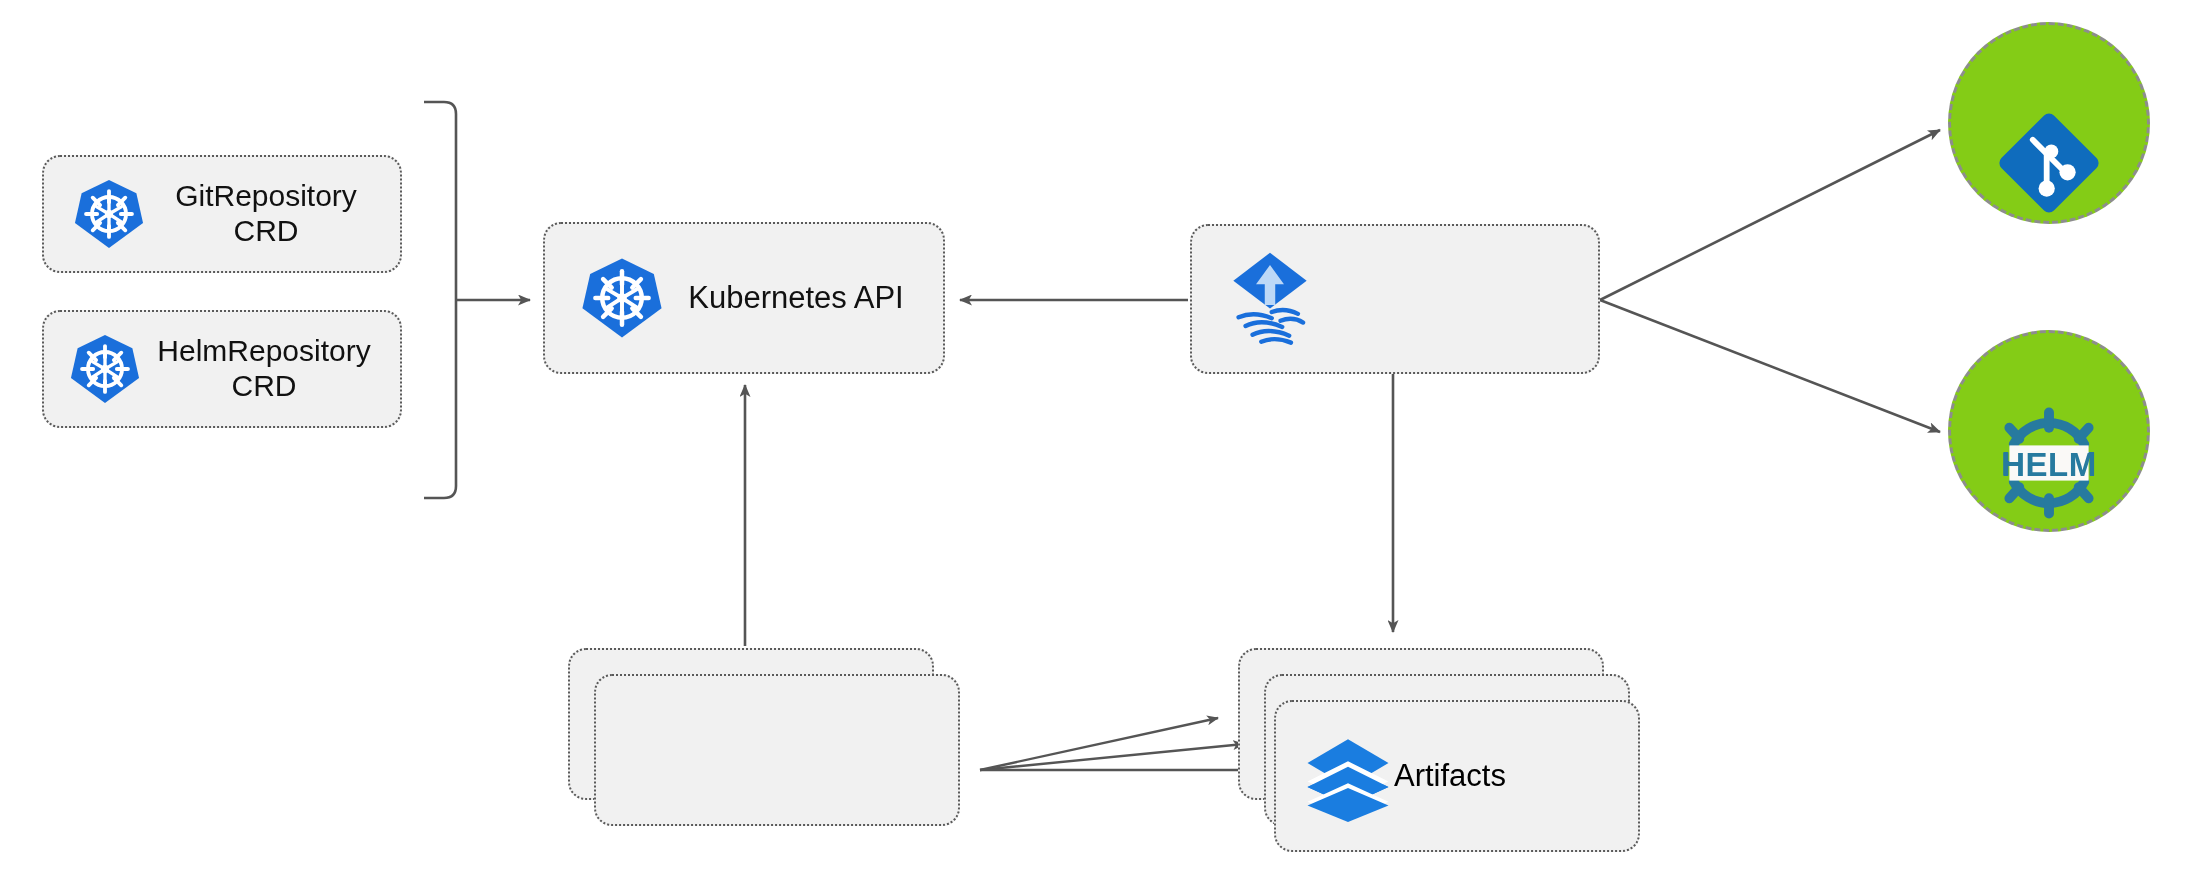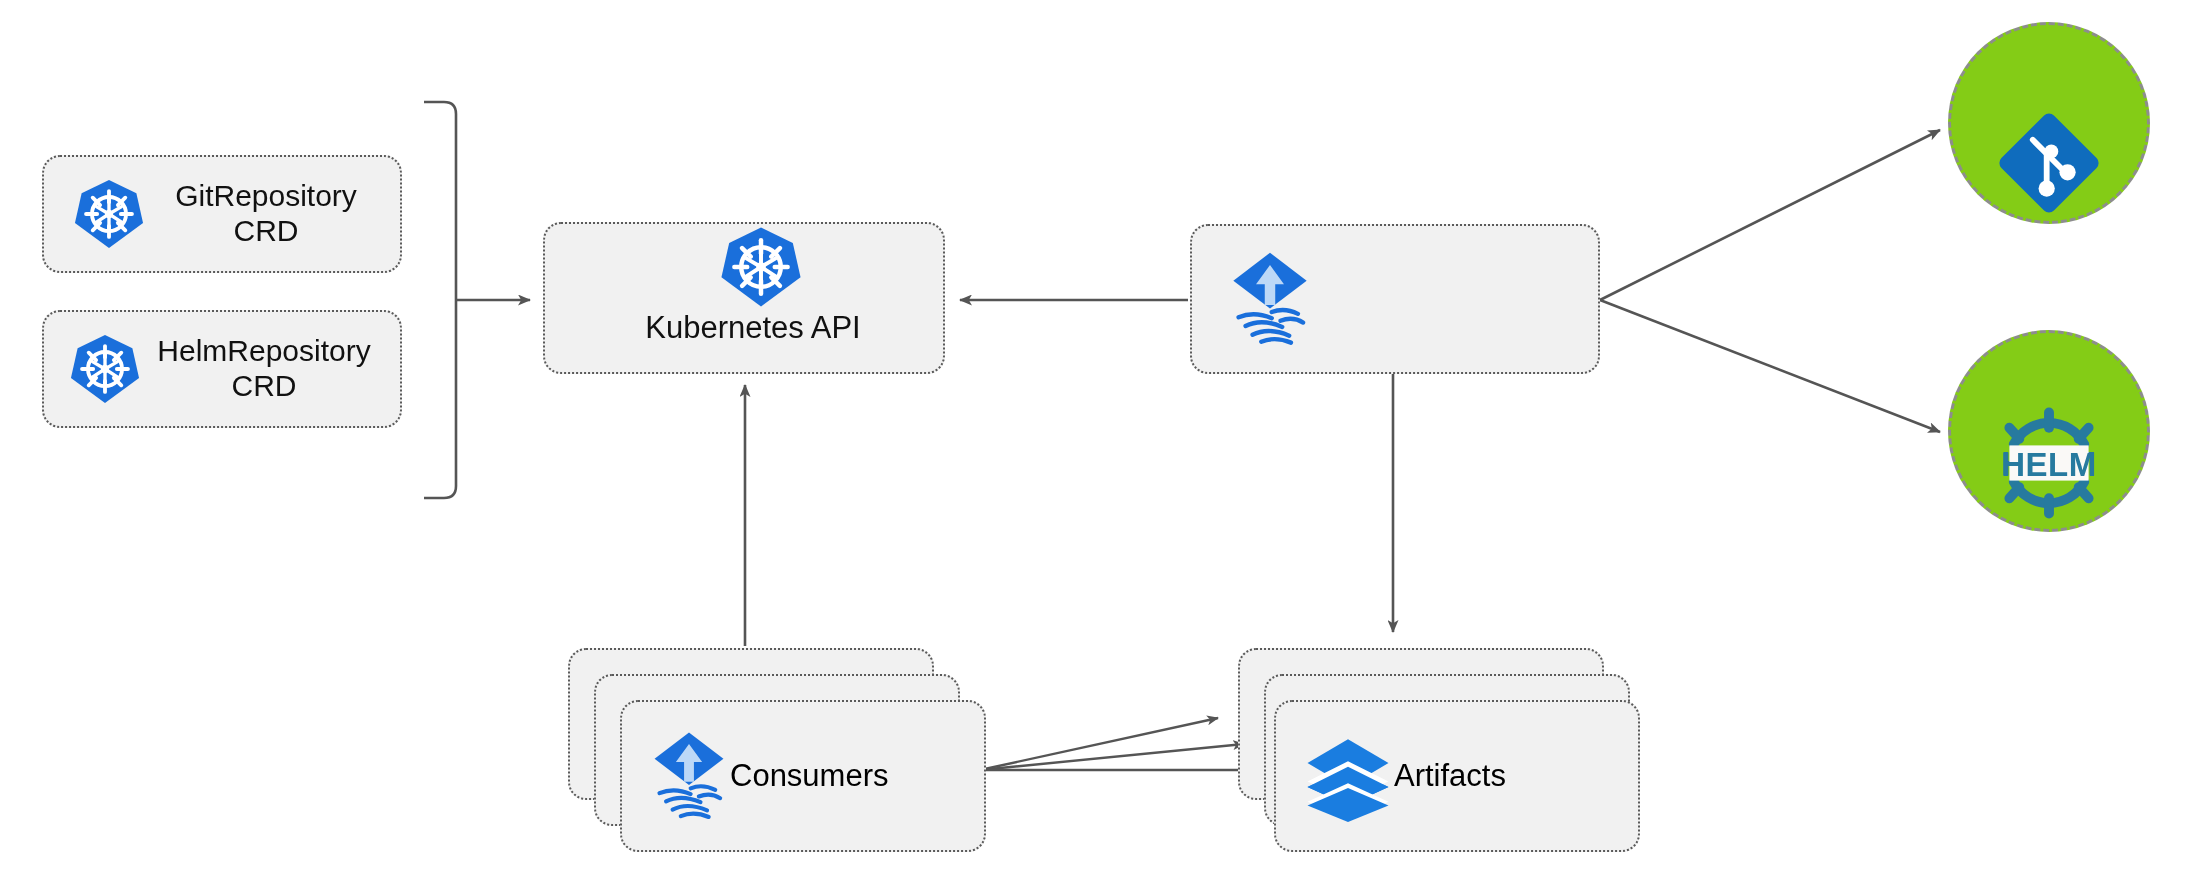--- a/index.html
+++ b/index.html
@@ -173,21 +173,21 @@
           <line x1="50" y1="50" x2="33" y2="61"></line>
           <line x1="50" y1="50" x2="33" y2="40"></line>
         </g>
         <circle cx="50" cy="50" r="5.6" fill="#ffffff"></circle>
       </svg>
     </span>
     <span class="label" style="font-size:30px; flex:1 1 auto; padding-right:14px;">HelmRepository
 CRD</span>
   </div>
 
-  <div class="node" style="left:543px; top:222px; width:402px; height:152px; padding-left:34px; z-index:3;flex-direction:column;">
+  <div class="node" style="left:543px; top:222px; width:402px; height:152px; padding-left:34px; z-index:3;">
     <span class="icon-wrap" style="width:86px;height:86px;">
       <svg viewBox="0 0 100 100" width="86" height="86">
         <polygon points="50,4 87,22 96,62 50,96 4,62 13,22" fill="#1a6fdb"></polygon>
         <g fill="none" stroke="#ffffff" stroke-width="5.2" stroke-linecap="round">
           <circle cx="50" cy="50" r="23"></circle>
           <line x1="50" y1="19" x2="50" y2="34"></line>
           <line x1="50" y1="66" x2="50" y2="81"></line>
           <line x1="19" y1="50" x2="34" y2="50"></line>
           <line x1="66" y1="50" x2="81" y2="50"></line>
           <line x1="28" y1="28" x2="38" y2="38"></line>
@@ -257,37 +257,20 @@
         <text x="60" y="60" text-anchor="middle" dominant-baseline="central" fill="#277a9f" font-family="'Liberation Sans', sans-serif" font-size="30" font-weight="bold" letter-spacing="0.5">HELM</text>
         <rect x="24" y="44" width="72" height="32" fill="#faf9f7"></rect>
         <text x="60" y="61" text-anchor="middle" dominant-baseline="central" fill="#277a9f" font-family="'Liberation Sans', sans-serif" font-size="30" font-weight="bold" letter-spacing="0.5">HELM</text>
       </svg>
     </span>
   </div>
 
   <div class="stack" style="left:568px; top:648px; width:420px; height:210px; z-index:3;">
     <div class="layer" style="left:0px; top:0px; width:366px; height:152px;"></div>
     <div class="layer" style="left:26px; top:26px; width:366px; height:152px;"></div>
-    <div class="layer front" style="left:52px; top:52px; width:366px; height:152px; padding-left:26px;">
-      <span class="icon-wrap" style="width:82px;height:92px;">
-        <svg viewBox="0 0 100 110" width="82" height="92">
-          <polygon points="50,2 92,34 50,66 8,34" fill="#1a6fdb"></polygon>
-          <path d="M50,16 L66,38 L56,38 L56,62 L44,62 L44,38 L34,38 Z" fill="#bcd8f7"></path>
-          <g stroke="#1a6fdb" stroke-width="5" stroke-linecap="round" fill="none">
-            <path d="M14,76 C28,70 40,72 52,77"></path>
-            <path d="M22,86 C36,79 50,81 64,87"></path>
-            <path d="M30,96 C44,89 58,91 72,97"></path>
-            <path d="M40,104 C52,99 62,100 74,105"></path>
-            <path d="M52,70 C62,66 72,67 82,72"></path>
-            <path d="M62,80 C72,76 80,77 88,82"></path>
-          </g>
-        </svg>
-      </span>
-      <span class="label" style="font-size:31px; flex:1 1 auto; padding-right:18px;">Consumers</span>
-    </div>
   </div>
 
   <div class="stack" style="left:1238px; top:648px; width:420px; height:210px; z-index:3;">
     <div class="layer" style="left:0px; top:0px; width:366px; height:152px;"></div>
     <div class="layer" style="left:26px; top:26px; width:366px; height:152px;"></div>
     <div class="layer front" style="left:36px; top:52px; width:366px; height:152px; padding-left:26px;">
       <span class="icon-wrap" style="width:92px;height:92px;">
         <svg viewBox="0 0 100 100" width="92" height="92">
           <polygon points="50,10 94,36 50,62 6,36" fill="#1a7de0"></polygon>
           <polygon points="50,44 68,55 50,66 32,55" fill="#ffffff" opacity="0"></polygon>

